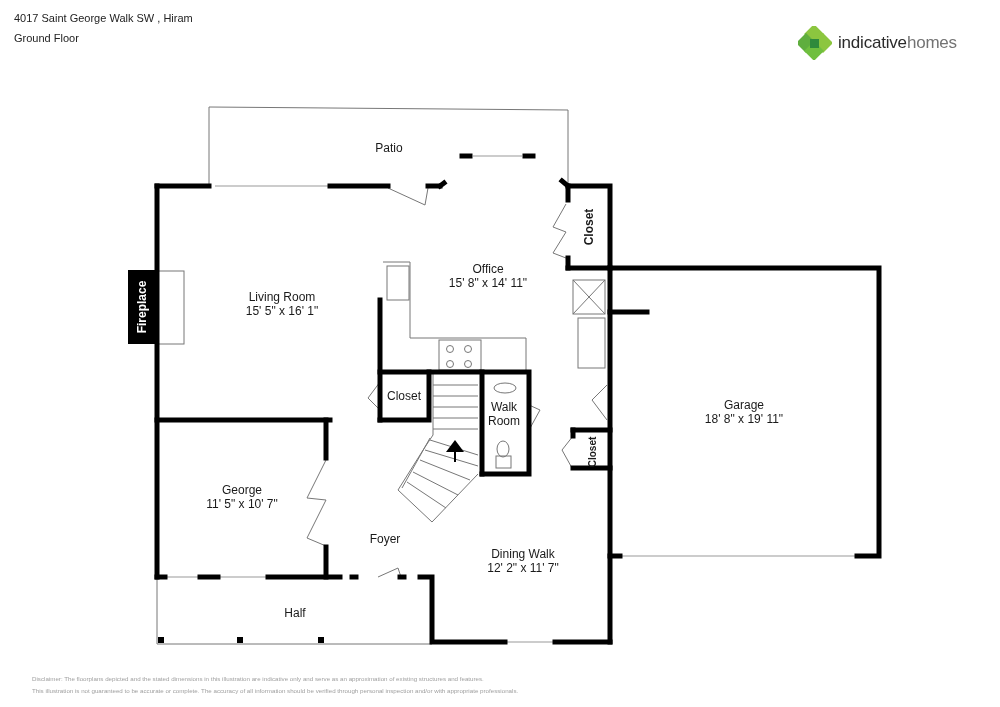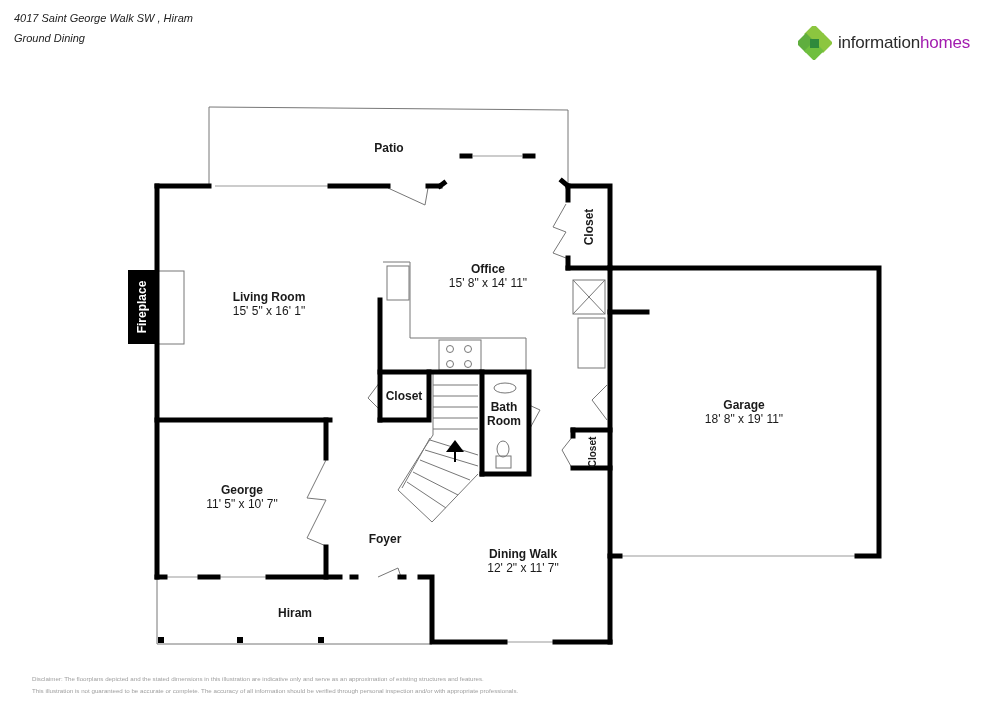--- a/index.html
+++ b/index.html
@@ -1,45 +1,45 @@
 <!DOCTYPE html>
 <html><head>
 <meta charset="utf-8">
 <style>
   html,body{margin:0;padding:0;background:#ffffff;}
   body{width:1000px;height:707px;position:relative;overflow:hidden;font-family:"Liberation Sans",sans-serif;color:#1a1a1a;}
-  .hdr{position:absolute;left:14px;font-size:11px;color:#222;font-style:italic;}
+  .hdr{position:absolute;left:14px;font-size:11px;color:#222;}
   .logo{position:absolute;left:798px;top:26px;display:flex;align-items:center;gap:6px;}
   .logo-text{font-size:17px;letter-spacing:-0.2px;}
   .logo-text .a{color:#2b2b2b;}
-  .logo-text .b{color:#a21caf;}
+  .logo-text .b{color:#737373;}
   .disc{position:absolute;left:32px;font-size:6.2px;color:#a0a0a0;white-space:nowrap;}
   svg.plan{position:absolute;left:0;top:0;}
   .lbl{position:absolute;text-align:center;transform:translate(-50%,-50%);white-space:nowrap;line-height:1.15;}
-  .lbl .n{font-weight:bold;font-size:12px;display:block;}
+  .lbl .n{font-weight:normal;font-size:12px;display:block;}
   .lbl .d{font-size:12px;display:block;}
   .vert{position:absolute;font-weight:bold;font-size:12px;transform:translate(-50%,-50%) rotate(-90deg);white-space:nowrap;}
   .vert.white{color:#fff;}
   .small{font-size:10px !important;}
 </style>
 </head>
 <body>
 
 <div class="hdr" style="top:12px;">4017 Saint George Walk SW , Hiram</div>
-<div class="hdr" style="top:32px;">Ground Dining</div>
+<div class="hdr" style="top:32px;">Ground Floor</div>
 
 <div class="logo">
   <svg width="34" height="34" viewBox="0 0 34 34">
     <rect x="9" y="1" width="14" height="14" fill="#8cc63f" transform="rotate(45 16 8)"></rect>
     <rect x="1" y="10" width="14" height="14" fill="#5fae3e" transform="rotate(45 8 17)"></rect>
     <rect x="18" y="10" width="14" height="14" fill="#8cc63f" transform="rotate(45 25 17)"></rect>
     <rect x="9" y="18" width="14" height="14" fill="#6fbf3f" transform="rotate(45 16 25)"></rect>
     <rect x="12" y="13" width="9" height="9" fill="#2f8a3c"></rect>
   </svg>
-  <div class="logo-text"><span class="a">information</span><span class="b">homes</span></div>
+  <div class="logo-text"><span class="a">indicative</span><span class="b">homes</span></div>
 </div>
 
 <svg class="plan" width="1000" height="707" viewBox="0 0 1000 707">
   <g fill="none" stroke="#777" stroke-width="1">
 
     <polyline points="209,186 209,107 568,110 568,186"></polyline>
 
     <polyline points="157,577 157,644 432,644"></polyline>
 
     <rect x="157" y="271" width="27" height="73"></rect>
@@ -145,47 +145,47 @@
   <line x1="455" y1="450" x2="455" y2="462" stroke="#000" stroke-width="2"></line>
 </svg>
 
 <div class="lbl" style="left:389px;top:149px;">
     <span class="n">Patio</span>
   </div>
 <div class="lbl" style="left:488px;top:277px;">
     <span class="n">Office</span>
     <span class="d">15' 8" x 14' 11"</span>
   </div>
-<div class="lbl" style="left:269px;top:305px;">
+<div class="lbl" style="left:282px;top:305px;">
     <span class="n">Living Room</span>
     <span class="d">15' 5" x 16' 1"</span>
   </div>
 <div class="vert white" style="left:142px;top:307px;">Fireplace</div>
 <div class="vert" style="left:589px;top:227px;">Closet</div>
 <div class="lbl" style="left:404px;top:397px;">
     <span class="n">Closet</span>
   </div>
 <div class="lbl" style="left:504px;top:415px;">
-    <span class="n">Bath</span>
+    <span class="n">Walk</span>
     <span class="n">Room</span>
   </div>
 <div class="vert small" style="left:592px;top:452px;font-size:10px;">Closet</div>
 <div class="lbl" style="left:744px;top:413px;">
     <span class="n">Garage</span>
     <span class="d">18' 8" x 19' 11"</span>
   </div>
 <div class="lbl" style="left:242px;top:498px;">
     <span class="n">George</span>
     <span class="d">11' 5" x 10' 7"</span>
   </div>
 <div class="lbl" style="left:385px;top:540px;">
     <span class="n">Foyer</span>
   </div>
 <div class="lbl" style="left:523px;top:562px;">
     <span class="n">Dining Walk</span>
     <span class="d">12' 2" x 11' 7"</span>
   </div>
 <div class="lbl" style="left:295px;top:614px;">
-    <span class="n">Hiram</span>
+    <span class="n">Half</span>
   </div>
 
 <div class="disc" style="top:675px;">Disclaimer: The floorplans depicted and the stated dimensions in this illustration are indicative only and serve as an approximation of existing structures and features.</div>
 <div class="disc" style="top:687px;">This illustration is not guaranteed to be accurate or complete. The accuracy of all information should be verified through personal inspection and/or with appropriate professionals.</div>
 
 </body></html>

